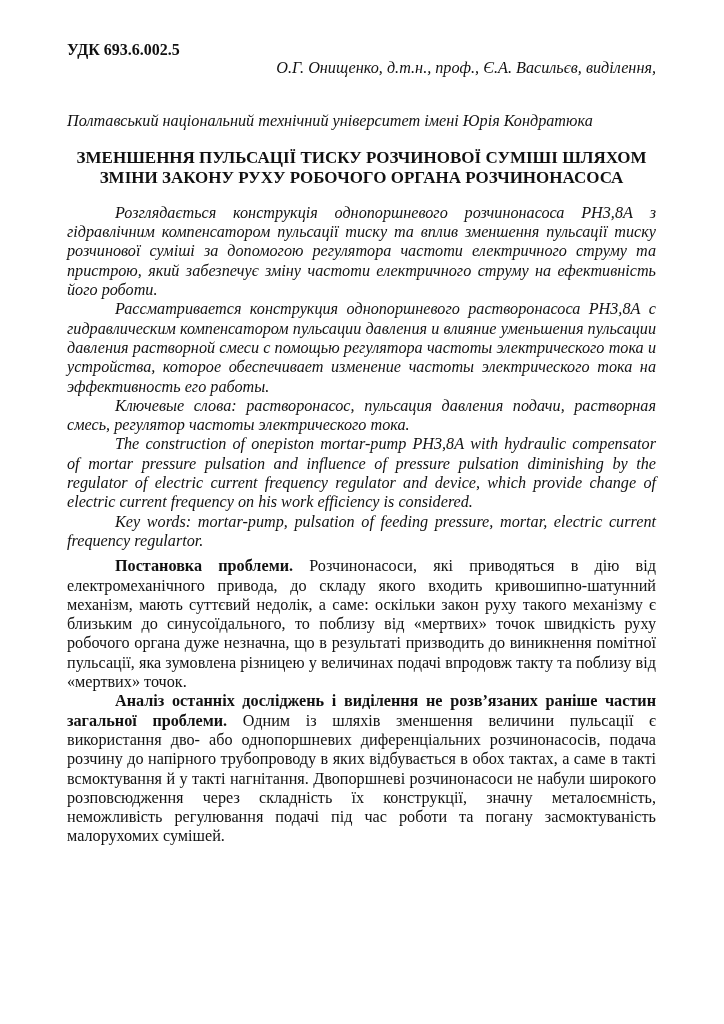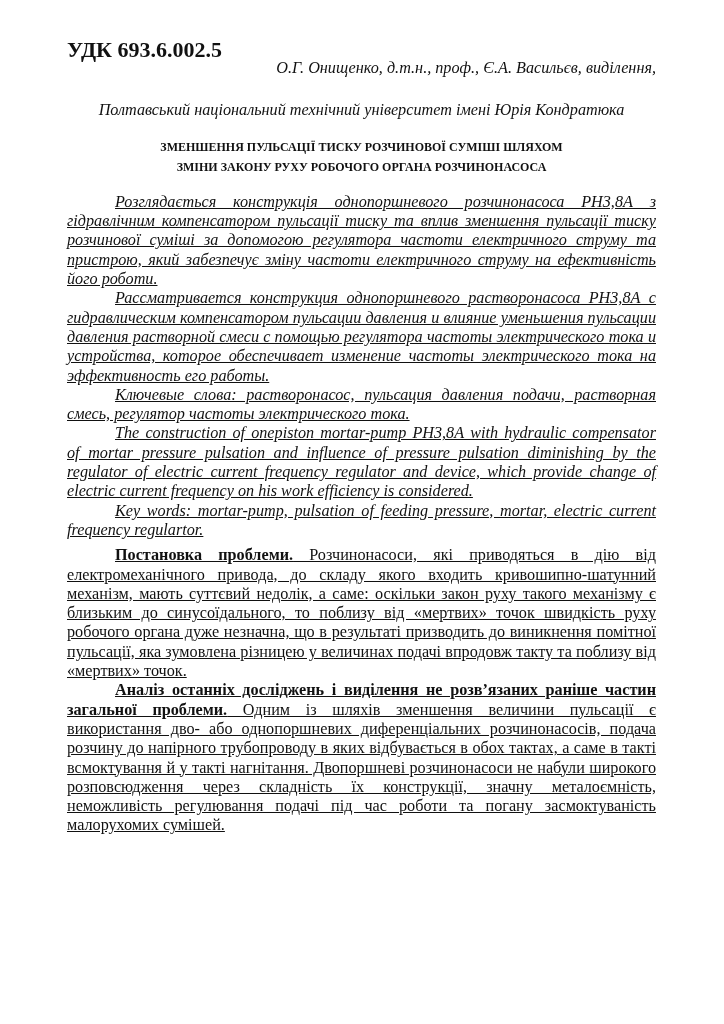--- a/index.html
+++ b/index.html
@@ -1,23 +1,23 @@
 <!DOCTYPE html>
 <html><head>
 <meta charset="utf-8">
 <style>
   html, body { margin: 0; padding: 0; background: #ffffff; }
   body { width: 724px; height: 1024px; overflow: hidden; position: relative; color: #111; }
   .page { position: absolute; left: 67px; top: 40px; width: 589px; font-family: "Liberation Serif", serif; font-size: 16.2px; line-height: 19.3px; }
-  .udc { font-weight: bold; font-size: 22px; margin-top: 0px; }
+  .udc { font-weight: bold; font-size: 16px; margin-top: 0px; }
   .authors { font-style: italic; text-align: right; margin-top: 0px; }
-  .affil { font-style: italic; text-align: center; margin-top: 22px; }
-  .title { font-weight: bold; text-align: center; margin-top: 17px; font-size: 12px; line-height: 20px; }
+  .affil { font-style: italic; text-align: left; margin-top: 33px; }
+  .title { font-weight: bold; text-align: center; margin-top: 17px; font-size: 17px; line-height: 20px; }
   .abstract { margin-top: 16px; }
-  .para { text-align: justify; text-indent: 48px; margin: 0; text-decoration: underline; }
+  .para { text-align: justify; text-indent: 48px; margin: 0; }
   .it { font-style: italic; }
   .b { font-weight: bold; }
   .body { margin-top: 6px; }
 </style>
 </head>
 <body>
 
 <div class="page">
   <div class="udc">УДК 693.6.002.5</div>
 

